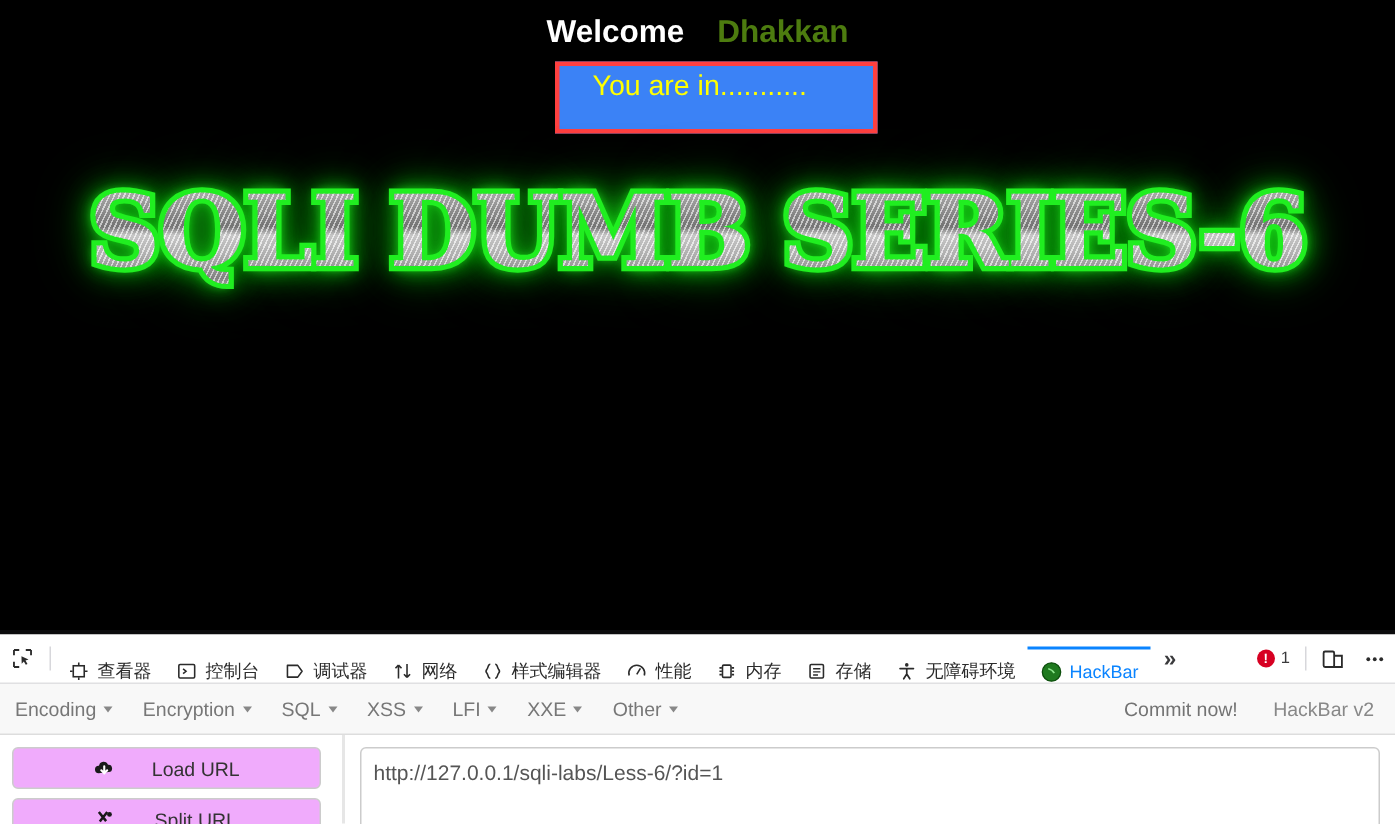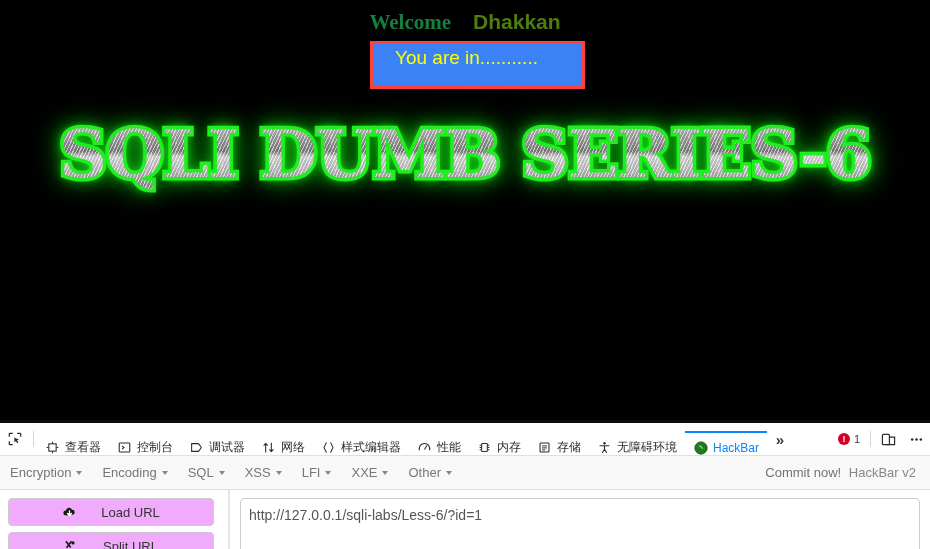--- a/index.html
+++ b/index.html
@@ -10,21 +10,21 @@
   }
   
   #page-area{
     position:absolute;left:0;top:0;width:930px;height:420px;
     background:#000000;overflow:hidden;
   }
   #welcome-line{
     position:absolute;left:0;top:9px;width:930px;text-align:center;
     font-size:21px;line-height:26px;font-weight:bold;white-space:nowrap;
   }
-  #welcome-line .w-welcome{color:#15803d;font-family:Liberation Serif, serif;}
+  #welcome-line .w-welcome{color:#ffffff;}
   #welcome-line .w-user{color:#4d7c0f;margin-left:22px;}
   #msg-box{
     position:absolute;left:370px;top:41px;width:209px;height:42px;
     border:3px solid #ff4040;background:#3b82f6;
   }
   #msg-text{
     position:absolute;left:22px;top:1px;
     color:#ffff00;font-size:19px;line-height:26px;font-weight:normal;
     white-space:nowrap;
   }
@@ -117,21 +117,21 @@
   }
   .caret{
     width:0;height:0;border-left:3.5px solid transparent;
     border-right:3.5px solid transparent;border-top:4px solid #888888;
     display:inline-block;
   }
   #hb-menu-right{
     margin-left:auto;padding-right:14px;font-size:13px;white-space:nowrap;
   }
   #hb-commit{color:#737373;cursor:pointer;}
-  #hb-version{color:#888888;margin-left:4px;}
+  #hb-version{color:#888888;margin-left:20px;}
   #hb-body{
     position:absolute;left:0;top:490px;width:930px;height:59px;
     background:#ffffff;
   }
   #hb-left{
     position:absolute;left:0;top:0;width:222px;height:59px;
     padding:8px;box-sizing:border-box;
   }
   .hb-btn{
     display:flex;align-items:center;justify-content:center;gap:24px;
@@ -313,25 +313,25 @@
       <circle cx="8" cy="8" r="1.35" fill="#2b2b2b"></circle>
       <circle cx="12.6" cy="8" r="1.35" fill="#2b2b2b"></circle>
     </svg>
   </div>
 
 </div>
 
 <div id="hb-menubar">
 
   <div class="hb-menu">
+    <span>Encoding</span>
+    <span class="caret"></span>
+  </div>
+  <div class="hb-menu">
     <span>Encryption</span>
-    <span class="caret"></span>
-  </div>
-  <div class="hb-menu">
-    <span>Encoding</span>
     <span class="caret"></span>
   </div>
   <div class="hb-menu">
     <span>SQL</span>
     <span class="caret"></span>
   </div>
   <div class="hb-menu">
     <span>XSS</span>
     <span class="caret"></span>
   </div>

